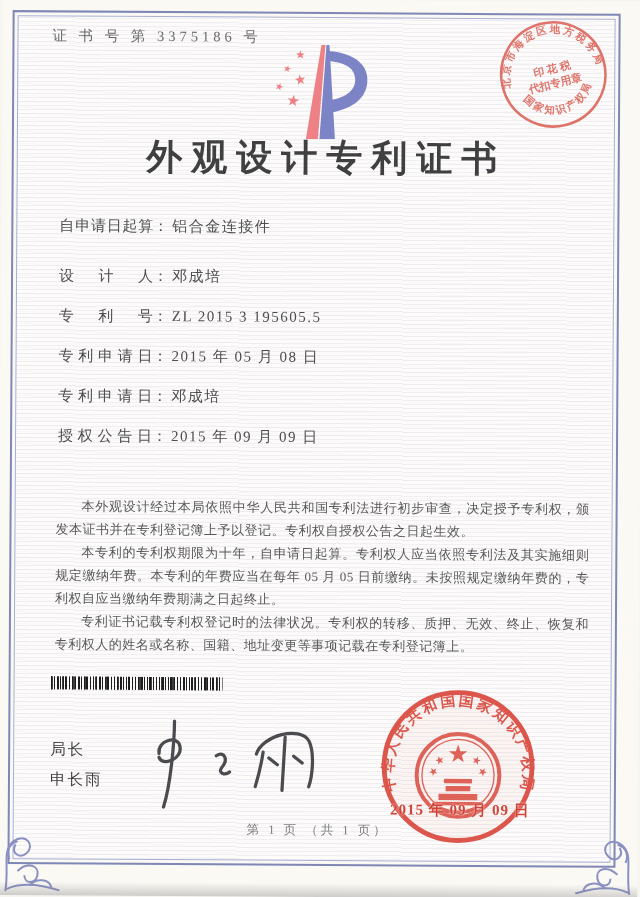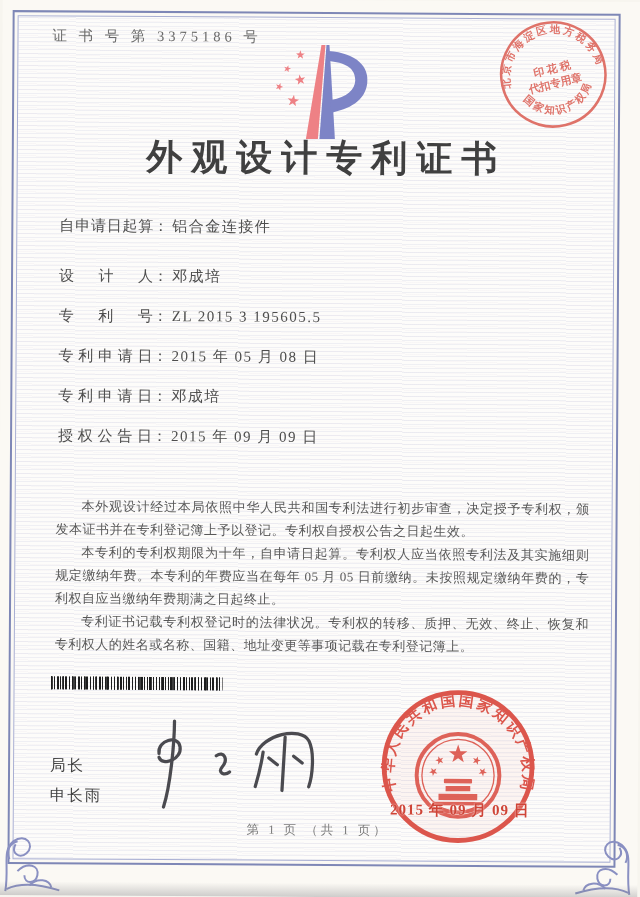--- a/index.html
+++ b/index.html
@@ -38,21 +38,21 @@
   .f-value{letter-spacing:1.5px;}
   .paragraphs{position:absolute;left:56px;top:496px;width:534px;font-size:13px;line-height:23px;color:#585858;text-align:justify;}
   .paragraphs p{margin:0;text-indent:2em;letter-spacing:.5px;}
   .barcode{
     position:absolute;left:52px;top:678px;width:172px;height:13px;
     background:
       repeating-linear-gradient(90deg,#1d1d1d 0 1px,rgba(0,0,0,0) 1px 3px),
       repeating-linear-gradient(90deg,#1d1d1d 0 1px,rgba(0,0,0,0) 1px 7px),
       repeating-linear-gradient(90deg,rgba(30,30,30,.85) 0 2px,rgba(0,0,0,0) 2px 11px);
   }
-  .signer{position:absolute;left:52px;top:752px;font-size:15.5px;color:#3f3f3f;line-height:30px;letter-spacing:2px;}
+  .signer{position:absolute;left:52px;top:736px;font-size:15.5px;color:#3f3f3f;line-height:30px;letter-spacing:2px;}
   .signature{position:absolute;left:138px;top:716px;width:210px;height:96px;}
   .seal{position:absolute;left:372px;top:676px;width:176px;height:176px;opacity:.9;}
   .seal-date{
     position:absolute;left:374px;top:800px;width:176px;text-align:center;
     font-size:15px;font-weight:bold;color:#cf4437;letter-spacing:1px;white-space:nowrap;
     text-shadow:0 0 2px rgba(255,255,255,.9);
   }
   .footer{position:absolute;left:0;top:822px;width:100%;text-align:center;font-size:12.5px;color:#7c7c7c;letter-spacing:3px;}
   .flourish{position:absolute;bottom:2px;width:72px;height:74px;}
   .flourish.left{left:2px;}

